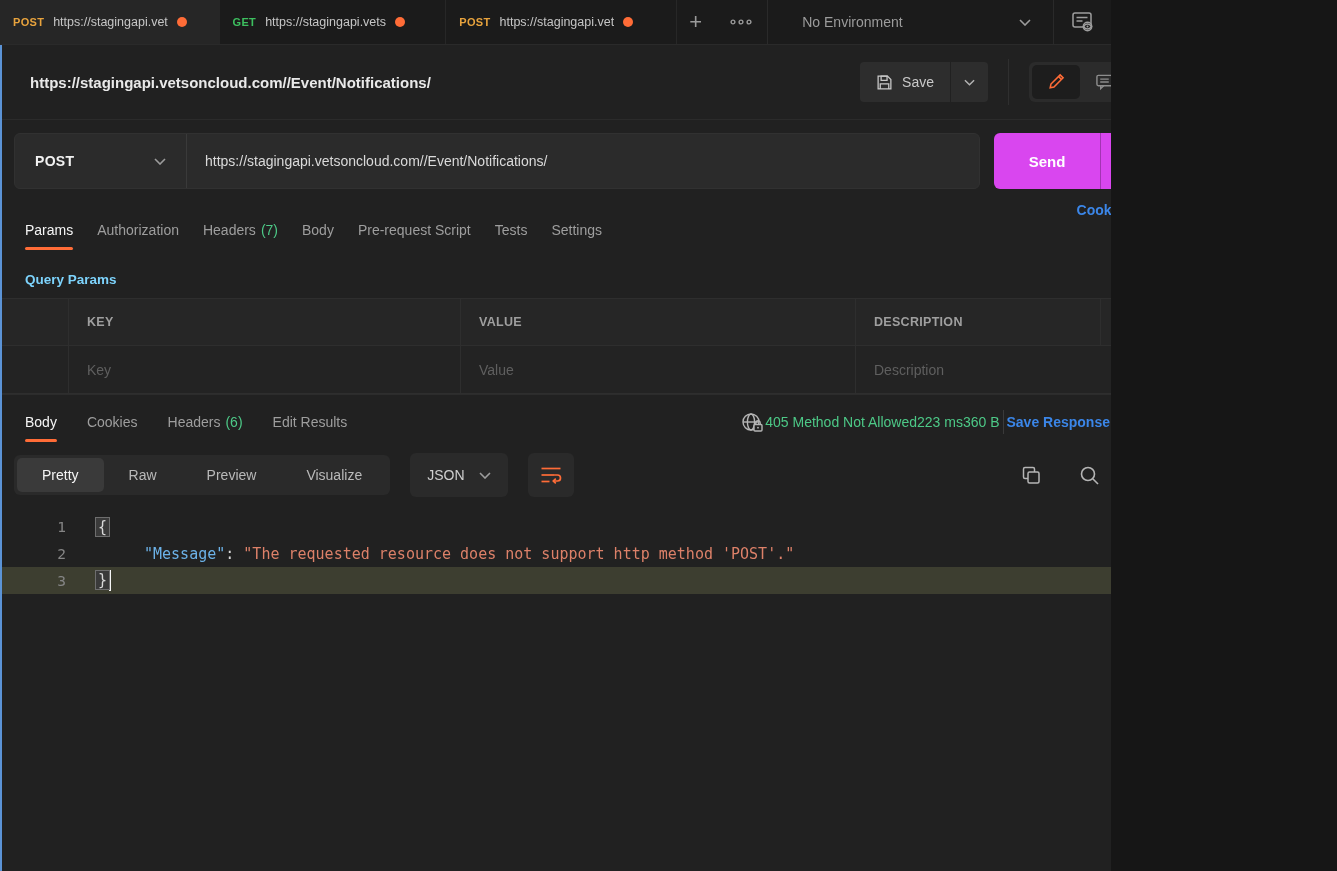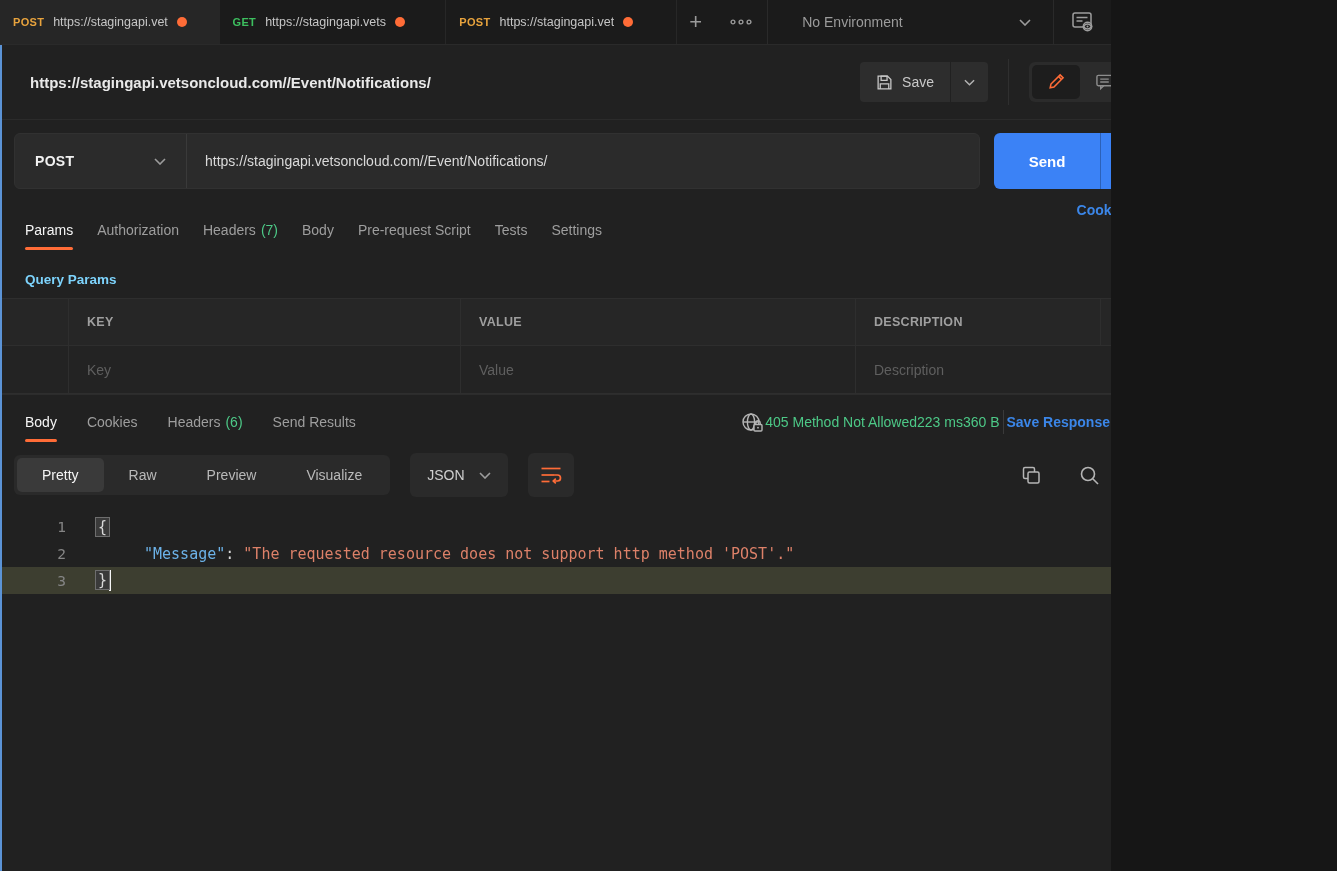--- a/index.html
+++ b/index.html
@@ -40,21 +40,21 @@
   .hdr-div { width:1px; height:46px; background:#2f2f2f; margin:0 20px; }
   .seg2 { background:#2b2b2b; border-radius:6px; padding:3px; display:flex; }
   .seg2 .segi { width:48px; height:34px; display:flex; align-items:center; justify-content:center; border-radius:5px; cursor:pointer; }
   .seg2 .segi.active { background:#1d1d1d; }
   
   .req-bar { flex:none; display:flex; gap:14px; padding:13px 12px 13px 14px; }
   .url-box { flex:1; height:56px; background:#2b2b2b; border:1px solid #313131; border-radius:6px; display:flex; align-items:stretch; }
   .method-sel { width:172px; display:flex; align-items:center; justify-content:space-between; padding:0 20px; border-right:1px solid #3a3a3a; cursor:pointer; }
   .method-sel .m { font-weight:700; font-size:14px; color:#f2f2f2; letter-spacing:.3px; }
   .url-input { flex:1; background:transparent; border:none; outline:none; color:#dadada; font-size:14px; padding:0 18px; font-family:"Liberation Sans", sans-serif; }
-  .send-btn { width:150px; height:56px; background:#3b82f6; border-radius:6px; display:flex; align-items:stretch; color:#fff; cursor:pointer; flex:none; }
+  .send-btn { width:150px; height:56px; background:#d946ef; border-radius:6px; display:flex; align-items:stretch; color:#fff; cursor:pointer; flex:none; }
   .send-main { flex:1; display:flex; align-items:center; justify-content:center; font-size:15px; font-weight:700; }
   .send-chev { width:44px; border-left:1px solid rgba(0,0,0,.25); display:flex; align-items:center; justify-content:center; }
   
   .req-tabs { height:55px; flex:none; display:flex; align-items:flex-start; gap:24px; padding:0 25px; }
   .rq-tab { position:relative; height:100%; display:flex; align-items:center; color:#9e9e9e; cursor:pointer; }
   .rq-tab.active { color:#f5f5f5; }
   .rq-tab.active::after { content:""; position:absolute; left:0; right:0; bottom:7px; height:3px; border-radius:2px; background:#ff6c37; }
   .count { color:#4dc987; margin-left:5px; }
   .cookies-link { margin-left:auto; color:#3b86e8; font-weight:700; cursor:pointer; }
   .qp-label { padding:15px 0 11px 25px; font-size:13.5px; font-weight:700; color:#7dd3fc; }
@@ -278,21 +278,21 @@
             <span>Body</span>
           </div>
         <div class="rq-tab">
             <span>Cookies</span>
           </div>
         <div class="rq-tab">
             <span>Headers</span>
             <span class="count">(6)</span>
           </div>
         <div class="rq-tab">
-            <span>Send Results</span>
+            <span>Edit Results</span>
           </div>
         <div class="resp-right">
           <svg width="25" height="23" viewBox="0 0 25 23" fill="none" stroke="#b5b5b5" stroke-width="1.4">
             <circle cx="11" cy="11" r="8"></circle>
             <ellipse cx="11" cy="11" rx="3.6" ry="8"></ellipse>
             <path d="M3 11h16"></path>
             <rect x="14" y="13.5" width="8" height="6.5" rx="1" fill="#212121" stroke="#b5b5b5"></rect>
             <path d="M15.8 13.5v-1.6a2.2 2.2 0 0 1 4.4 0v1.6"></path>
             <circle cx="18" cy="16.7" r=".9" fill="#b5b5b5" stroke="none"></circle>
           </svg>

